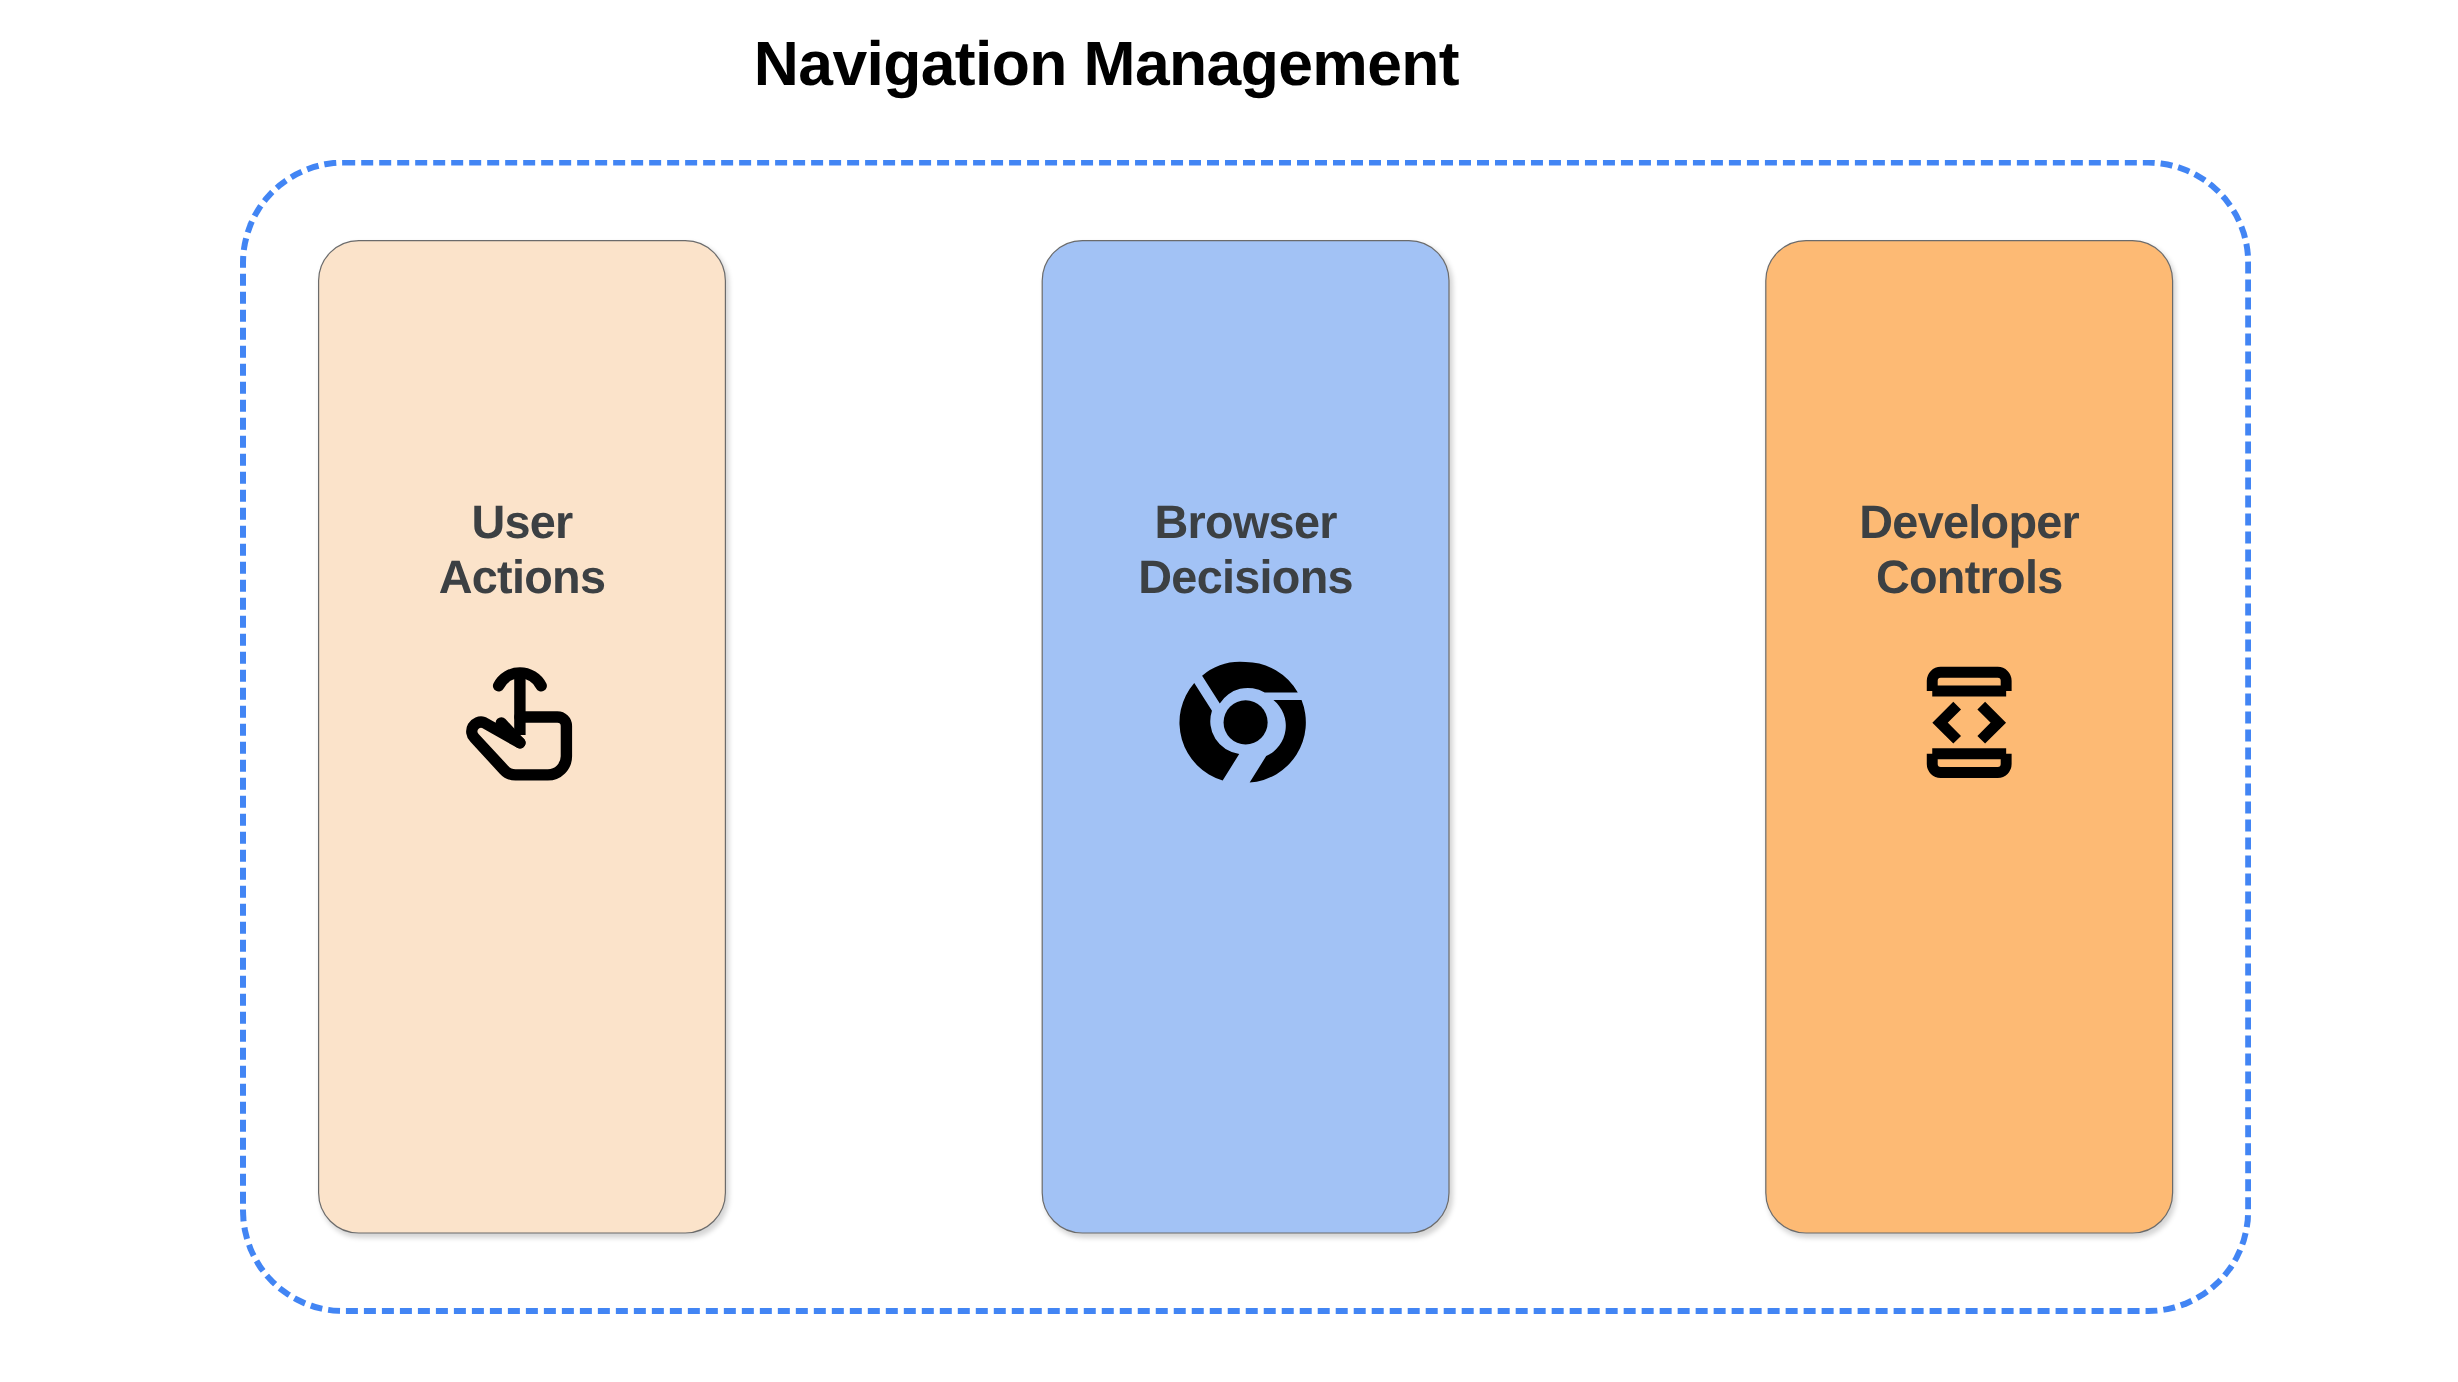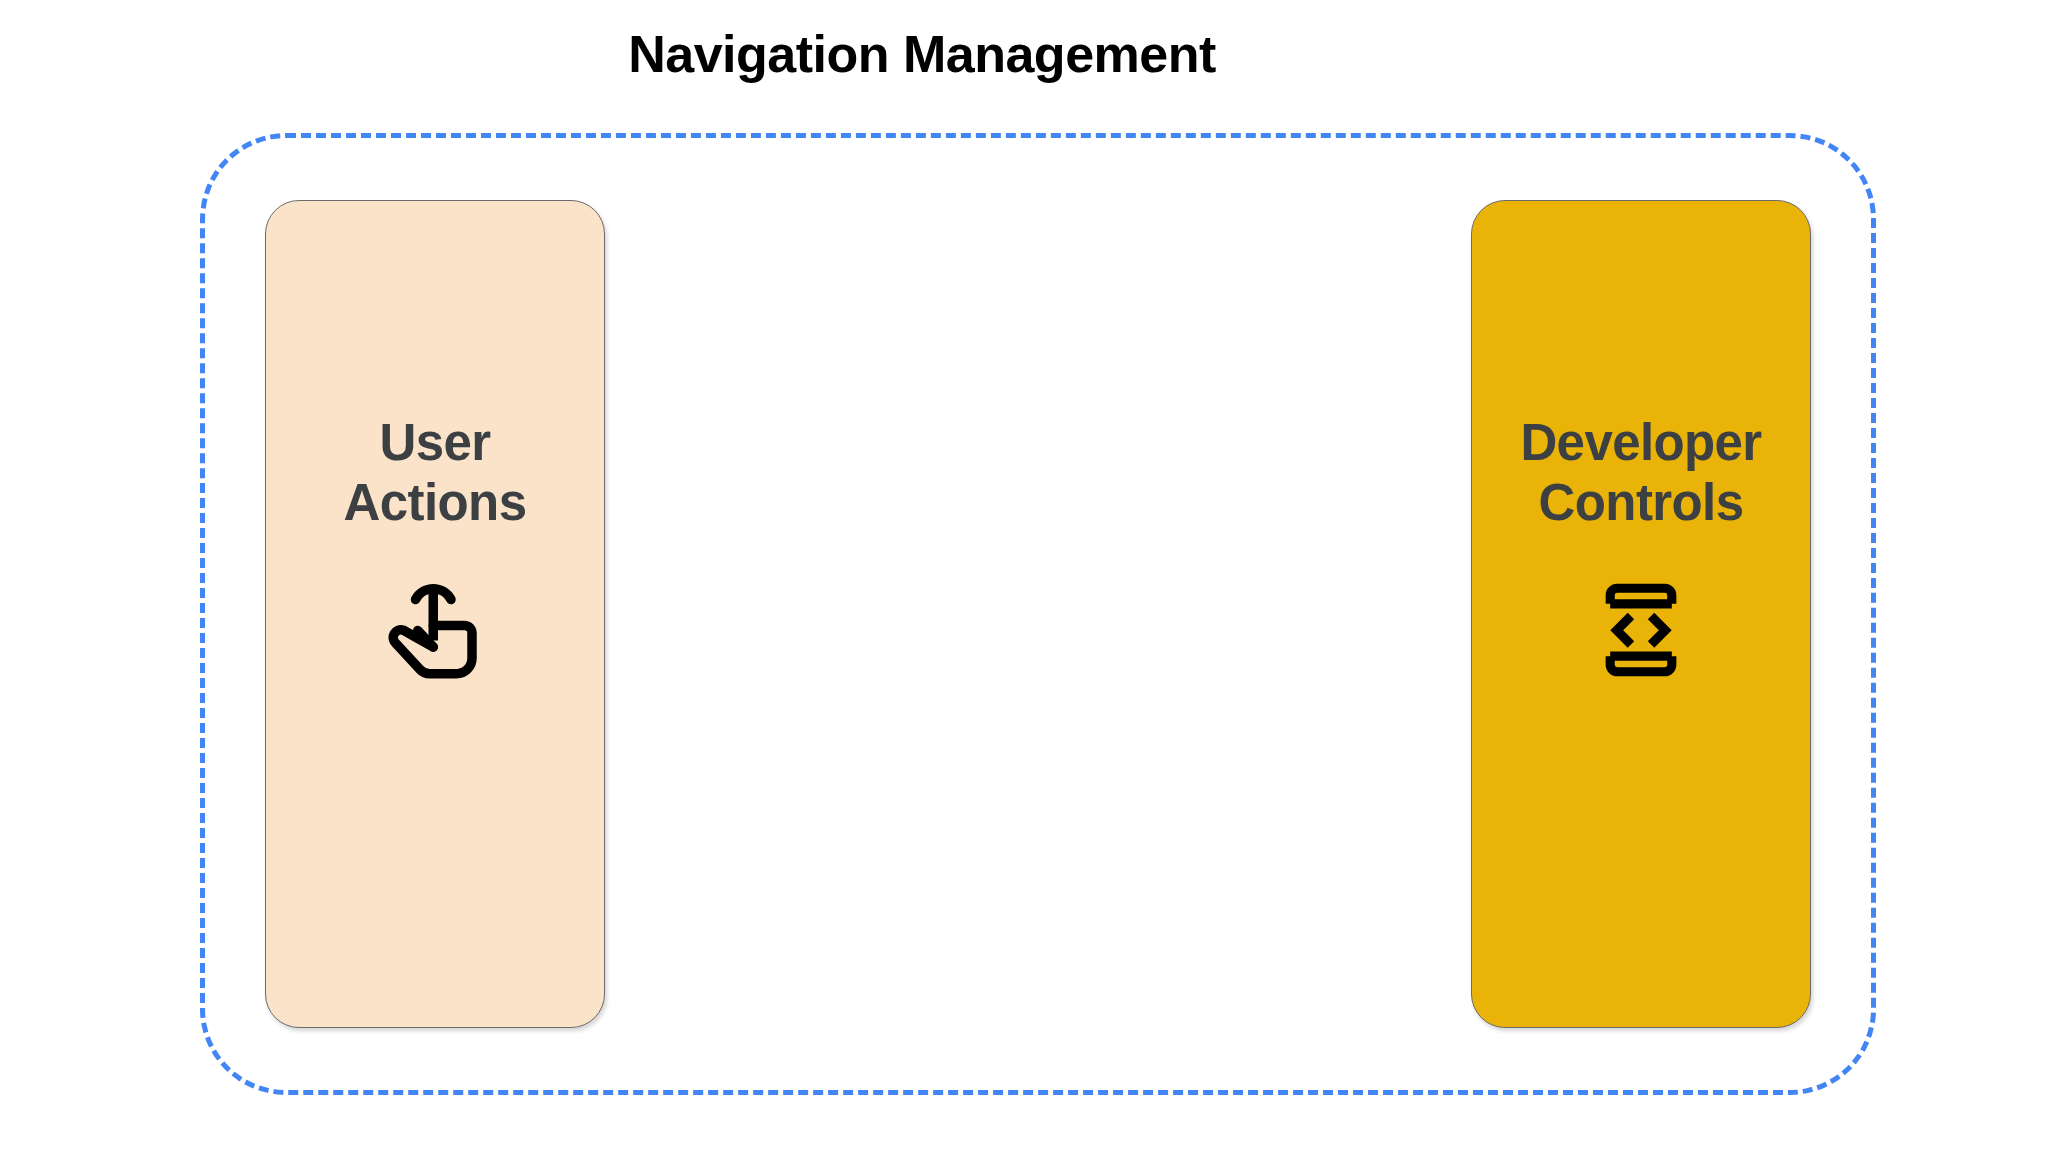--- a/index.html
+++ b/index.html
@@ -73,21 +73,21 @@
     position: absolute;
     top: 212px;
     left: 0;
     right: 0;
     display: flex;
     flex-direction: column;
     align-items: center;
   }
 
   .card-label {
-    font-size: 51px;
+    font-size: 39px;
     font-weight: bold;
     color: #3C4043;
     text-align: center;
     line-height: 1.17;
     letter-spacing: -0.6px;
     white-space: pre-line;
   }
 
   .card-icon {
     margin-top: 36px;
@@ -127,22 +127,46 @@
 
           <path d="M11.65 15.4 L5.6 12.0 a1.55 1.55 0 0 0 -1.5 2.6 L9.0 19.9
                    a2.6 2.6 0 0 0 1.95 0.85 L16.3 20.75
                    a3.1 3.1 0 0 0 3.1 -3.1 L19.4 12.6
                    a1.5 1.5 0 0 0 -1.5 -1.5 L11.65 11.1"></path>
         </svg>
       </div>
     </div>
   </div>
 
+  <div class="card" style="background: rgb(162, 194, 245); border-color: rgb(107, 107, 107);">
+    <div class="card-inner">
+      <div class="card-label" style="color: rgb(60, 64, 67);">Browser
+Decisions</div>
+      <div class="card-icon">
 
-  <div class="card" style="background: #eab308; border-color: rgb(107, 107, 107);">
+        <svg width="116" height="116" viewBox="0 0 48 48">
+          <g fill="#000000">
+
+            <path d="M24 3.2 A20.8 20.8 0 0 1 42.0 13.7 L30.6 13.7
+                     A11.4 11.4 0 0 0 15.1 17.5 L9.0 7.9
+                     A20.7 20.7 0 0 1 24 3.2 Z"></path>
+            <path d="M6.3 10.4 L12.4 20.0
+                     A11.4 11.4 0 0 0 21.8 34.9 L16.1 44.0
+                     A20.8 20.8 0 0 1 6.3 10.4 Z"></path>
+            <path d="M43.3 16.3 A20.8 20.8 0 0 1 25.4 44.75 L31.1 35.6
+                     A11.4 11.4 0 0 0 33.6 16.3 Z"></path>
+
+            <circle cx="24" cy="24" r="7.6"></circle>
+          </g>
+        </svg>
+      </div>
+    </div>
+  </div>
+
+  <div class="card" style="background: #fdba74; border-color: rgb(107, 107, 107);">
     <div class="card-inner">
       <div class="card-label" style="color: rgb(60, 64, 67);">Developer
 Controls</div>
       <div class="card-icon">
 
         <svg width="112" height="112" viewBox="0 0 24 24" fill="none" stroke="#000000">
 
           <path d="M5.4 6.4 L5.4 4.55 a1.5 1.5 0 0 1 1.5 -1.5 L17.1 3.05
                    a1.5 1.5 0 0 1 1.5 1.5 L18.6 6.4" stroke-width="1.95" stroke-linecap="butt" stroke-linejoin="miter"></path>
           <path d="M5.4 6.4 L18.6 6.4" stroke-width="1.95" stroke-linecap="butt"></path>

